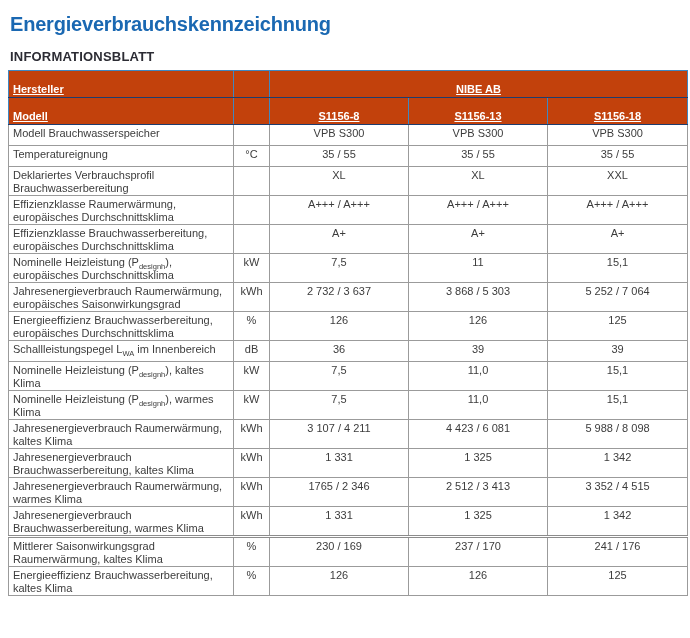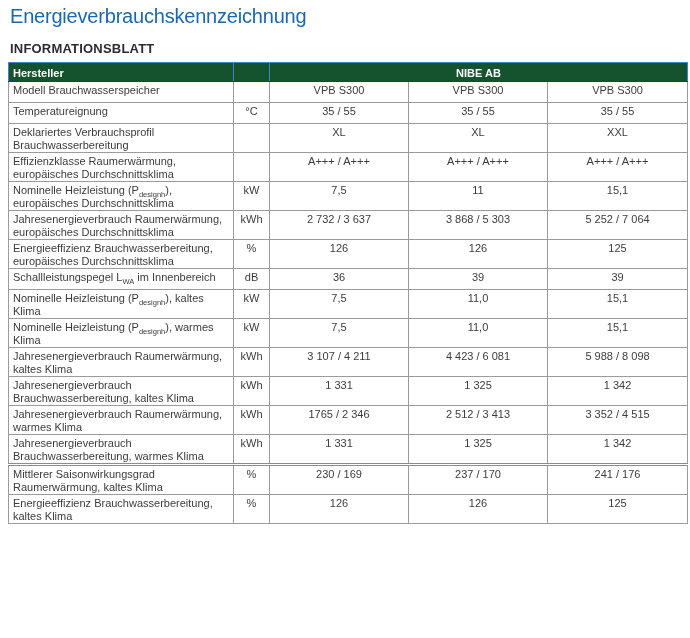--- a/index.html
+++ b/index.html
@@ -3,22 +3,22 @@
 <meta charset="utf-8">
 <style>
   html,body { margin:0; padding:0; }
   body {
     width:690px; height:638px; background:#ffffff;
     font-family:"Liberation Sans", sans-serif;
     -webkit-font-smoothing:antialiased;
   }
   .page { padding:5px 3px 0 8px; }
   .title {
-    color:#1a68b2; font-size:20px; font-weight:normal;
-    margin:0 0 13px 2px; letter-spacing:-0.2px;
+    color:#1a68b2; font-size:20px; font-weight:bold;
+    margin:8px 0 13px 2px; letter-spacing:-0.2px;
   }
   .subtitle {
     color:#2c2c34; font-size:13px; font-weight:bold;
     margin:4px 0 6px 2px; letter-spacing:0.2px;
   }
   table.spec {
     border-collapse:collapse; width:679px; table-layout:fixed;
     font-size:11px; color:#3c3c3c; border:1px solid #7b7b7b;
   }
   td {
@@ -26,23 +26,23 @@
     padding:2px 4px 1px 4px;
     vertical-align:top;
     line-height:12.5px;
     height:17px;
     overflow:hidden;
   }
   .lbl  { text-align:left; }
   .unit { text-align:center; }
   .val  { text-align:center; }
   tr.hdr td {
-    background:#14532d; color:#ffffff; font-weight:bold;
+    background:#c2410c; color:#ffffff; font-weight:bold;
     border-color:#3f87c2; border-bottom:1px solid #1d3c6e;
-    height:13px; padding-top:4px;
+    height:13px; padding-top:12px;text-decoration:underline;
   }
   tr.hdr td.val, tr.hdr td.unit { }
   tr.thick td { border-top:3px double #8c8c8c;margin-left:36px; }
   sub { font-size:7.5px; line-height:0; }
 </style>
 </head>
 <body>
 
 <div class="page">
   <h1 class="title">Energieverbrauchskennzeichnung</h1>
@@ -54,20 +54,27 @@
         <col style="width:36px">
         <col style="width:139px">
         <col style="width:139px">
         <col style="width:140px">
     </colgroup>
     <tbody>
       <tr class="hdr">
         <td class="lbl">Hersteller</td>
         <td class="unit"></td>
         <td class="val" colspan="3">NIBE AB</td>
+      </tr>
+      <tr class="hdr">
+        <td class="lbl">Modell</td>
+        <td class="unit"></td>
+        <td class="val">S1156-8</td>
+        <td class="val">S1156-13</td>
+        <td class="val">S1156-18</td>
       </tr>
 
       <tr>
         <td class="lbl">Modell Brauchwasserspeicher</td>
         <td class="unit"></td>
         <td class="val">VPB S300</td>
         <td class="val">VPB S300</td>
         <td class="val">VPB S300</td>
       </tr>
       <tr>
@@ -85,28 +92,35 @@
         <td class="val">XXL</td>
       </tr>
       <tr>
         <td class="lbl">Effizienzklasse Raumerwärmung, europäisches Durchschnittsklima</td>
         <td class="unit"></td>
         <td class="val">A+++ / A+++</td>
         <td class="val">A+++ / A+++</td>
         <td class="val">A+++ / A+++</td>
       </tr>
       <tr>
+        <td class="lbl">Effizienzklasse Brauchwasserbereitung, europäisches Durchschnittsklima</td>
+        <td class="unit"></td>
+        <td class="val">A+</td>
+        <td class="val">A+</td>
+        <td class="val">A+</td>
+      </tr>
+      <tr>
         <td class="lbl"><span>Nominelle Heizleistung (P</span><sub>designh</sub><span>), europäisches Durchschnittsklima</span></td>
         <td class="unit">kW</td>
         <td class="val">7,5</td>
         <td class="val">11</td>
         <td class="val">15,1</td>
       </tr>
       <tr>
-        <td class="lbl">Jahresenergieverbrauch Raumerwärmung, europäisches Durchschnittsklima</td>
+        <td class="lbl">Jahresenergieverbrauch Raumerwärmung, europäisches Saisonwirkungsgrad</td>
         <td class="unit">kWh</td>
         <td class="val">2 732 / 3 637</td>
         <td class="val">3 868 / 5 303</td>
         <td class="val">5 252 / 7 064</td>
       </tr>
       <tr>
         <td class="lbl">Energieeffizienz Brauchwasserbereitung, europäisches Durchschnittsklima</td>
         <td class="unit">%</td>
         <td class="val">126</td>
         <td class="val">126</td>

